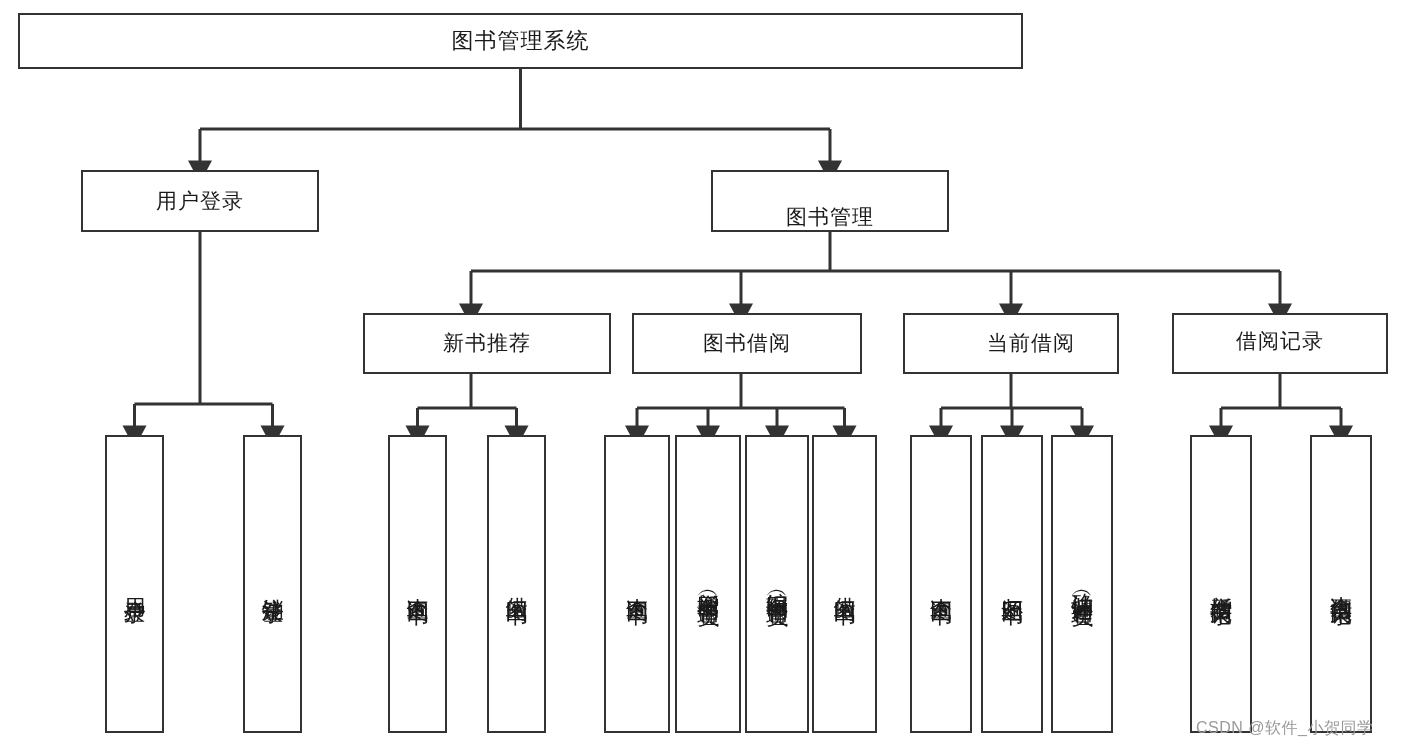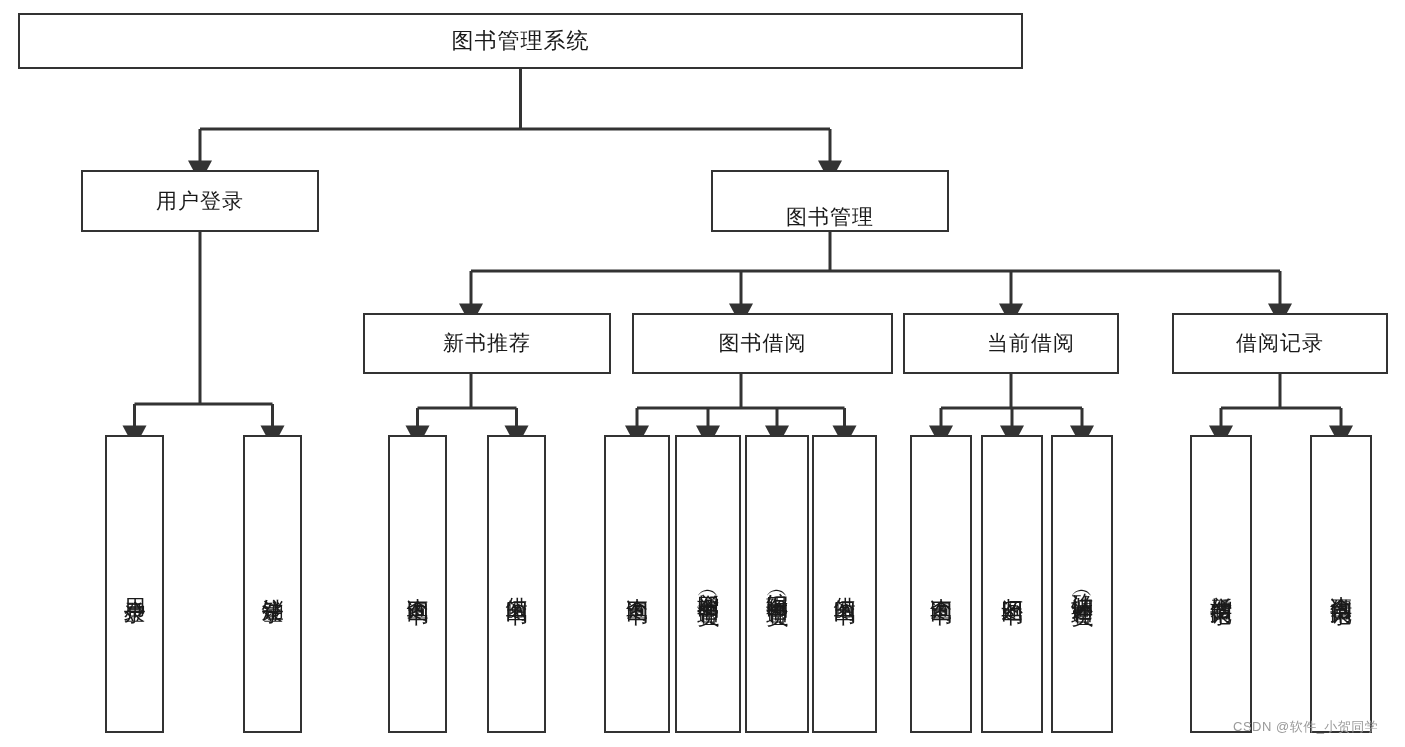--- a/index.html
+++ b/index.html
@@ -57,25 +57,24 @@
     writing-mode: vertical-rl;
     text-orientation: upright;
     font-size: 22px;
     line-height: 1.12;
     letter-spacing: 2px;
     white-space: nowrap;
     max-height: 100%;
   }
   .watermark {
     position: absolute;
-    font-size: 13px;
+    font-size: 16px;
     color: #9a9a9a;
     white-space: nowrap;
     letter-spacing: 0.5px;
-    margin-left: 37px;
   }
 </style>
 </head>
 <body>
 
 <div id="canvas">
 
   <svg class="wires" viewBox="0 0 1405 747" xmlns="http://www.w3.org/2000/svg">
     <defs>
       <marker id="arrowhead" markerWidth="9" markerHeight="9" refX="2.2" refY="4" orient="auto" markerUnits="strokeWidth">
@@ -125,27 +124,27 @@
       </div>
       <div class="node horizontal" style="left: 81px; top: 170px; width: 238px; height: 62px;">
         <span class="label">用户登录</span>
       </div>
       <div class="node horizontal" style="left: 711px; top: 170px; width: 238px; height: 62px; align-items: flex-end;">
         <span class="label">图书管理</span>
       </div>
       <div class="node horizontal" style="left: 363px; top: 313px; width: 248px; height: 61px;">
         <span class="label">新书推荐</span>
       </div>
-      <div class="node horizontal" style="left: 632px; top: 313px; width: 261px; height: 61px;">
+      <div class="node horizontal" style="left: 632px; top: 313px; width: 230px; height: 61px;">
         <span class="label">图书借阅</span>
       </div>
       <div class="node horizontal" style="left: 903px; top: 313px; width: 216px; height: 61px; padding-left: 40px;">
         <span class="label">当前借阅</span>
       </div>
-      <div class="node horizontal" style="left: 1172px; top: 313px; width: 216px; height: 61px;">
+      <div class="node horizontal" style="left: 1172px; top: 313px; width: 216px; height: 61px; font-family: Liberation Mono, monospace;">
         <span class="label">借阅记录</span>
       </div>
       <div class="node vertical" style="left: 105px; top: 435px; width: 59px; height: 298px;">
         <span class="label">用户登录</span>
       </div>
       <div class="node vertical" style="left: 243px; top: 435px; width: 59px; height: 298px;">
         <span class="label">注销登录</span>
       </div>
       <div class="node vertical" style="left: 388px; top: 435px; width: 59px; height: 298px;">
         <span class="label">查询图书</span>

